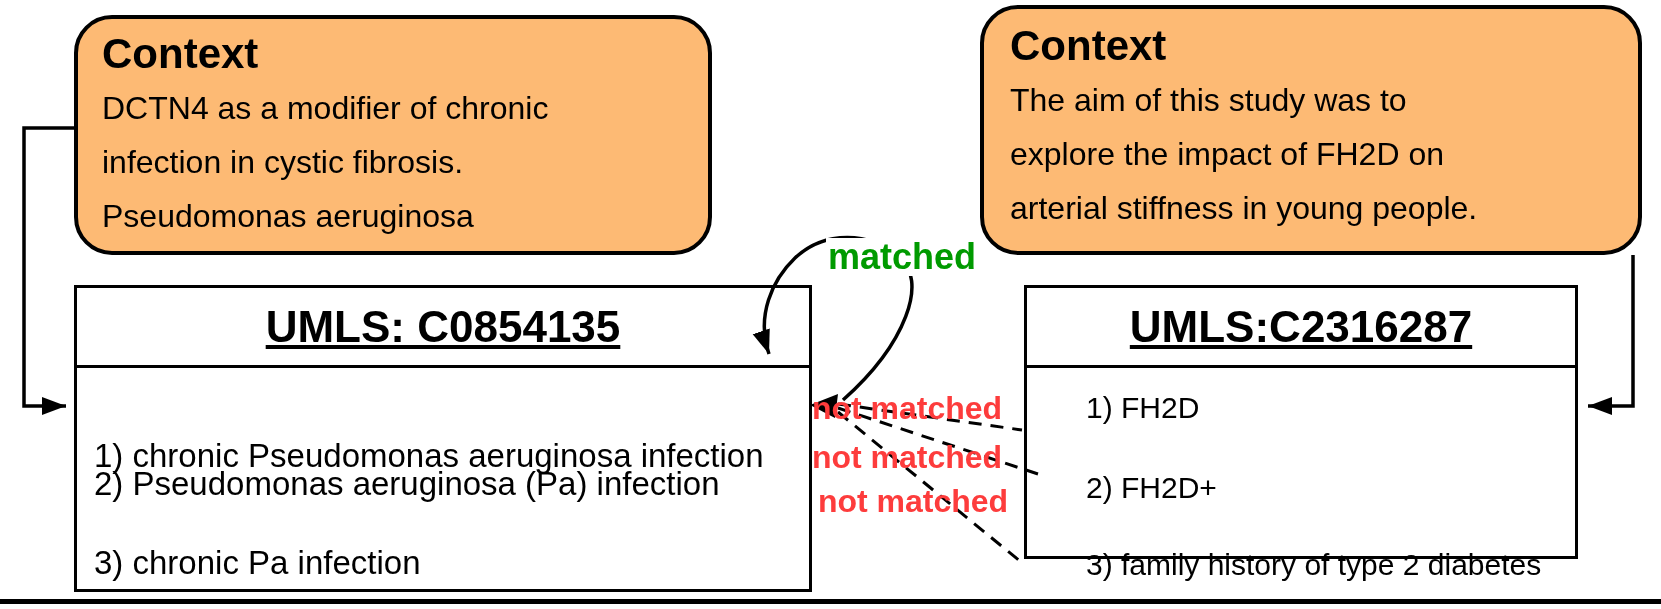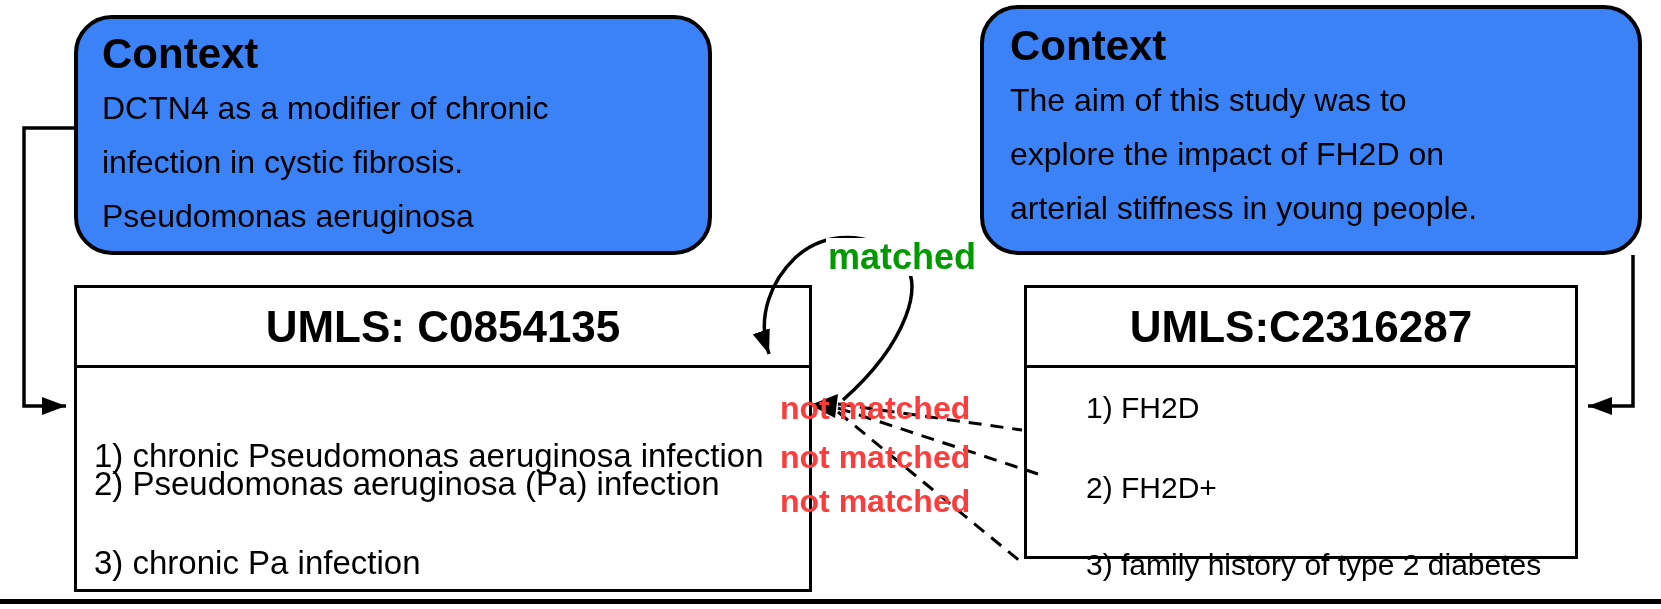--- a/index.html
+++ b/index.html
@@ -2,51 +2,51 @@
 <html><head>
 <meta charset="utf-8">
 <style>
   html,body{margin:0;padding:0;background:#ffffff;}
   .stage{
     position:relative;width:1661px;height:609px;background:#ffffff;overflow:hidden;
     font-family:"Liberation Sans", sans-serif;color:#000;
   }
   
   .bubble{
-    position:absolute;box-sizing:border-box;background:#3b82f6;
+    position:absolute;box-sizing:border-box;background:#fdba74;
     border:4px solid #000;border-radius:38px;
   }
   .bubble-title{font-weight:bold;font-size:42px;line-height:54px;}
   .bubble-line{font-size:32px;line-height:54px;white-space:nowrap;}
   .bubble.left{left:74px;top:15px;width:638px;height:240px;padding:8px 0 0 24px;}
   .bubble.right{left:980px;top:5px;width:662px;height:250px;padding:10px 0 0 26px;}
 
   
   .umls-box{
     position:absolute;box-sizing:border-box;background:#fff;border:3px solid #000;
   }
   .umls-box.left{left:74px;top:285px;width:738px;height:307px;}
   .umls-box.right{left:1024px;top:285px;width:554px;height:274px;}
   .umls-header{
     height:77px;line-height:77px;border-bottom:3px solid #000;
-    text-align:center;font-weight:bold;font-size:44px;white-space:nowrap;
+    text-align:center;font-weight:bold;font-size:44px;white-space:nowrap;text-decoration:underline;
   }
   .umls-item{position:absolute;font-size:33px;line-height:40px;white-space:nowrap;}
   .umls-box.right .umls-item{font-size:30px;line-height:38px;margin-left:46px;}
 
   
   svg.overlay{position:absolute;left:0;top:0;width:1661px;height:609px;pointer-events:none;}
 
   
   .lbl{position:absolute;font-weight:bold;white-space:nowrap;}
   .lbl.matched{
     left:826px;top:238px;width:152px;text-align:center;
     font-size:36px;line-height:34px;color:#009a00;background:#fff;padding:2px 0;
   }
-  .lbl.nm{font-size:32px;line-height:34px;color:#fd3c3c;text-align:left;}
+  .lbl.nm{font-size:32px;line-height:34px;color:#fd3c3c;text-align:center;}
   .lbl.nm1{left:780px;top:391px;width:254px;}
   .lbl.nm2{left:780px;top:440px;width:254px;}
   .lbl.nm3{left:780px;top:484px;width:266px;}
 
   .bottom-rule{position:absolute;left:0;top:599px;width:1661px;height:5px;background:#000;}
 </style>
 </head>
 <body>
 
 <div class="stage">

